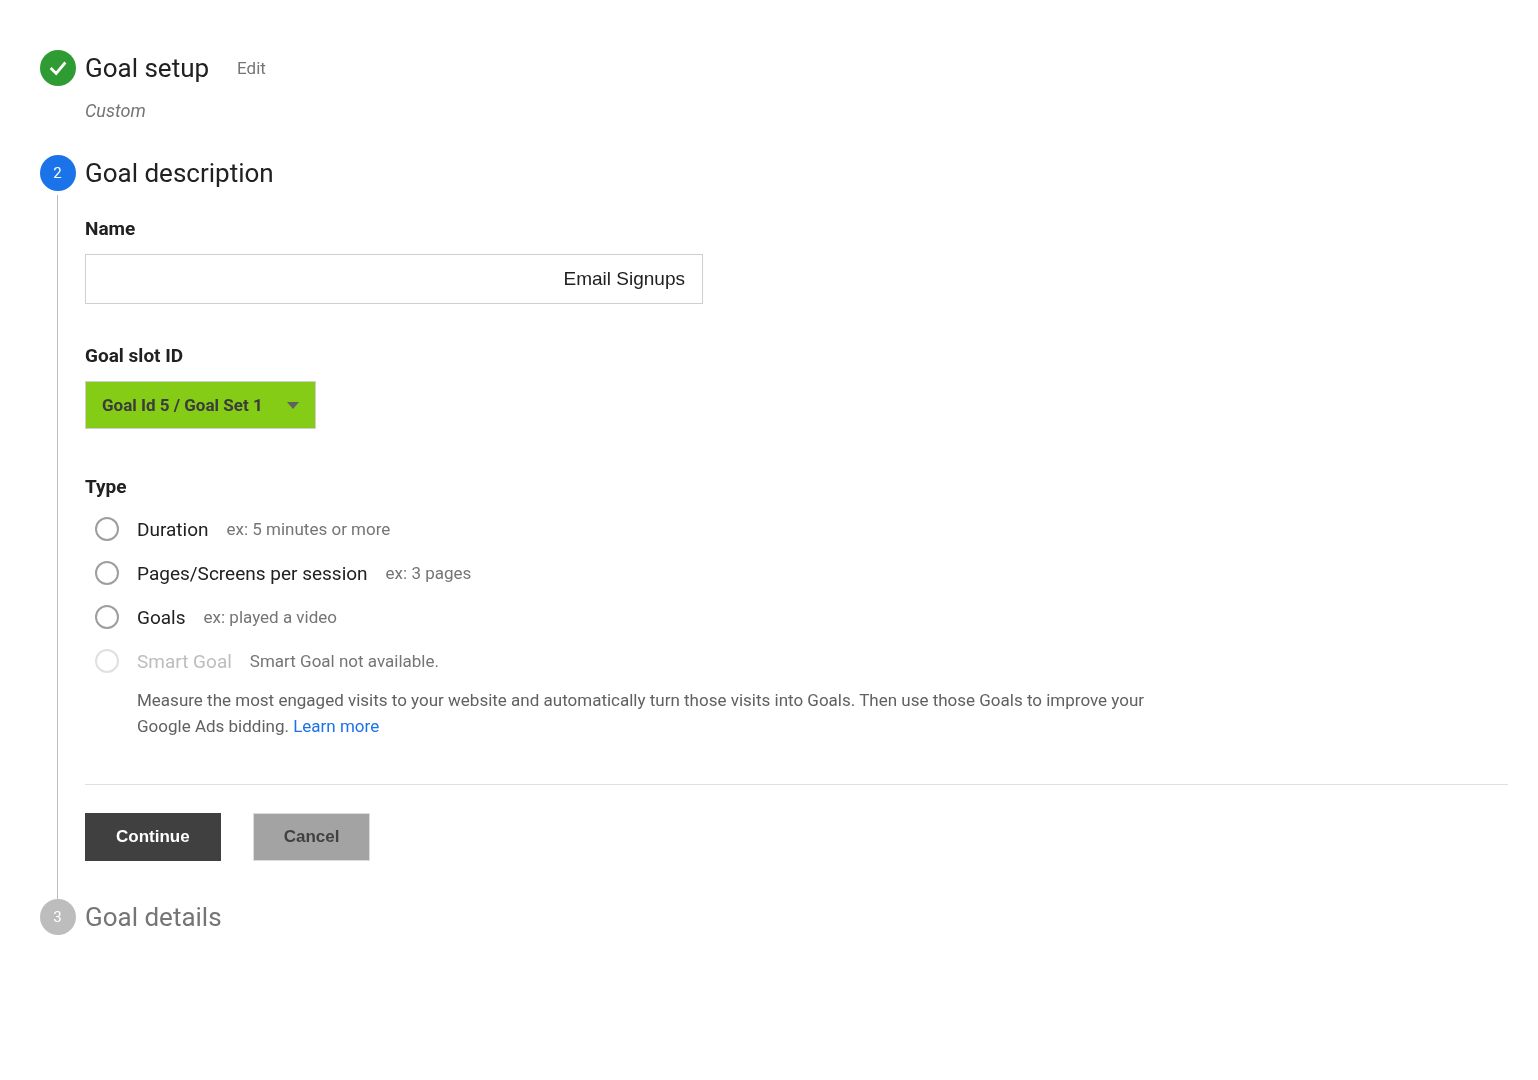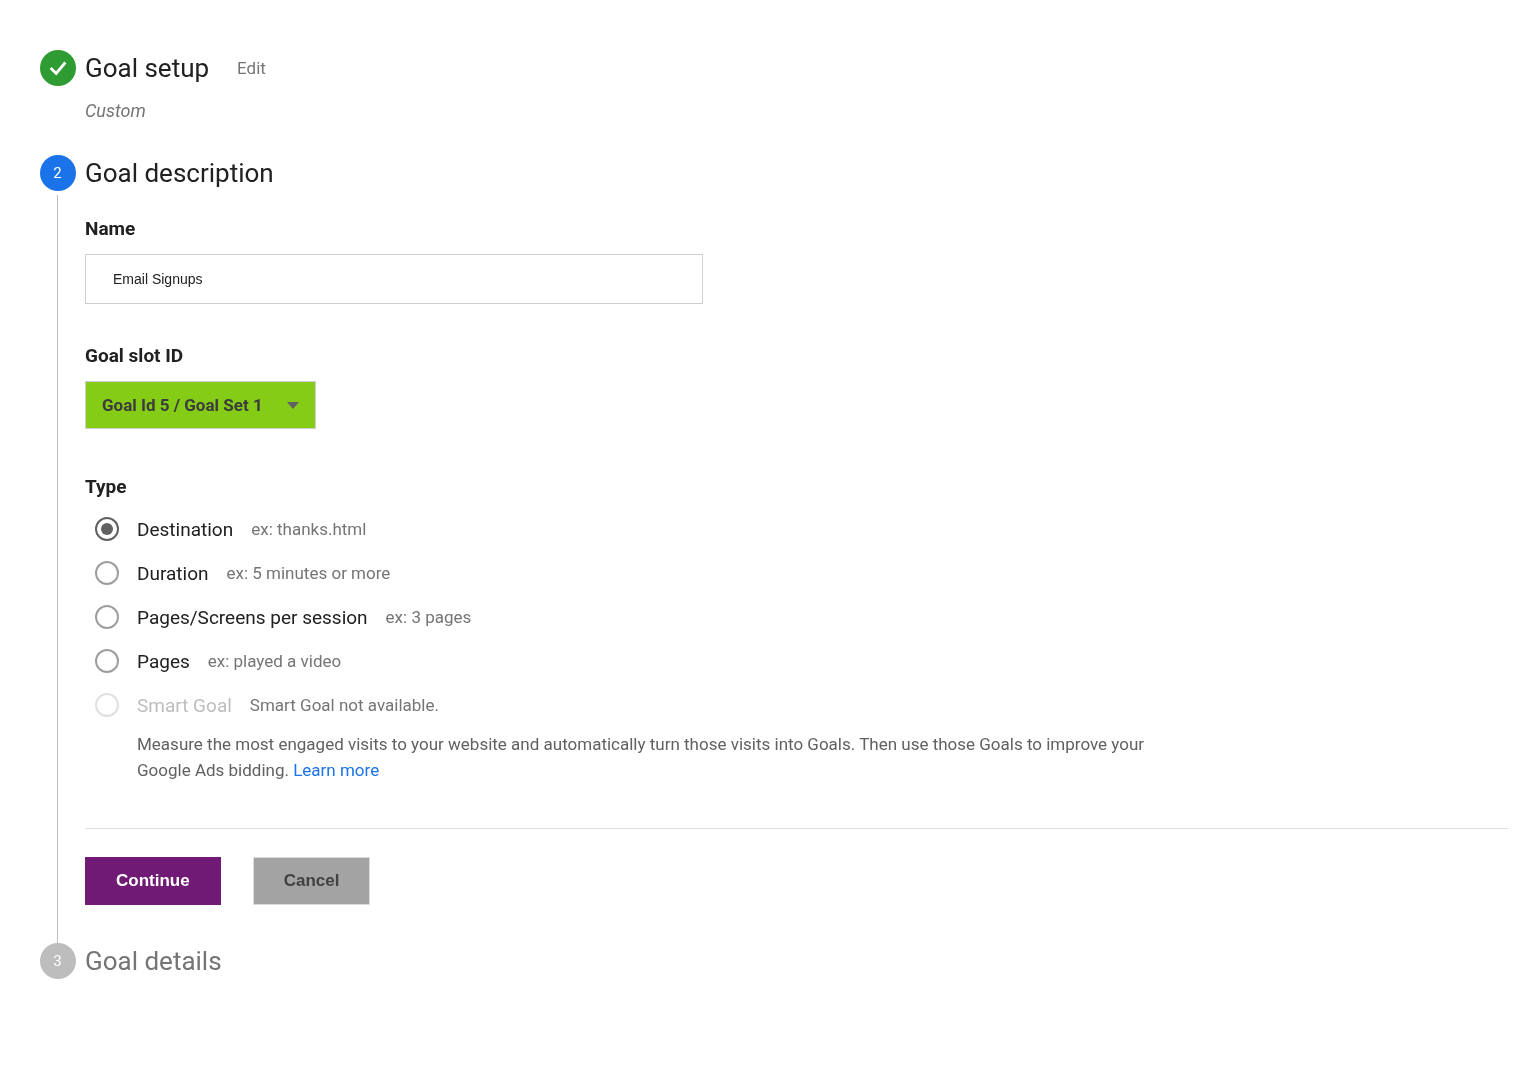--- a/index.html
+++ b/index.html
@@ -80,24 +80,25 @@
       font-size: 19px;
       font-weight: 700;
       color: #212121;
       margin-top: 26px;
       margin-bottom: 14px;
     }
     .text-input {
       width: 618px;
       height: 50px;
       border: 1px solid #cfcfcf;
-      padding: 0 27px;
-      font-size: 14px;
+      padding: 0 17px;
+      font-size: 19px;
       color: #212121;
       outline: none;
+      text-align: right;
     }
     .select-btn {
       height: 48px;
       padding: 0 16px 0 16px;
       border: 1px solid #cfcfcf;
       background: #84cc16;
       display: inline-flex;
       align-items: center;
       gap: 24px;
       font-size: 17px;
@@ -170,21 +171,21 @@
     .btn {
       height: 48px;
       padding: 0 30px;
       font-size: 17px;
       font-weight: 700;
       border: 1px solid transparent;
       cursor: pointer;
       display: inline-flex;
       align-items: center;
     }
-    .btn-primary { background: #701a75; color: #fff; }
+    .btn-primary { background: #404040; color: #fff; }
     .btn-secondary {
       background: #a3a3a3;
       color: #414141;
       border-color: #dcdcdc;
     }
 
     .check-svg { width: 22px; height: 22px; }
   </style>
 </head>
 <body>
@@ -224,37 +225,32 @@
 
     <div class="section-label" style="margin-top:40px;">Goal slot ID</div>
     <div class="select-btn">
       <span>Goal Id 5 / Goal Set 1</span>
       <span class="caret-down"></span>
     </div>
 
     <div class="section-label" style="margin-top:46px;">Type</div>
 
     <div class="radio-row">
-      <span class="radio checked"></span>
-      <span class="radio-label">Destination</span>
-      <span class="radio-hint">ex: thanks.html</span>
-    </div>
-    <div class="radio-row">
       <span class="radio"></span>
       <span class="radio-label">Duration</span>
       <span class="radio-hint">ex: 5 minutes or more</span>
     </div>
     <div class="radio-row">
       <span class="radio"></span>
       <span class="radio-label">Pages/Screens per session</span>
       <span class="radio-hint">ex: 3 pages</span>
     </div>
     <div class="radio-row">
       <span class="radio"></span>
-      <span class="radio-label">Pages</span>
+      <span class="radio-label">Goals</span>
       <span class="radio-hint">ex: played a video</span>
     </div>
     <div class="radio-row">
       <span class="radio disabled"></span>
       <span class="radio-label disabled">Smart Goal</span>
       <span class="radio-hint">Smart Goal not available.</span>
     </div>
     <div class="smart-desc">
       <span>Measure the most engaged visits to your website and automatically turn those visits into Goals. Then use those Goals to improve your Google Ads bidding. </span><span class="learn-link">Learn more</span>
     </div>

